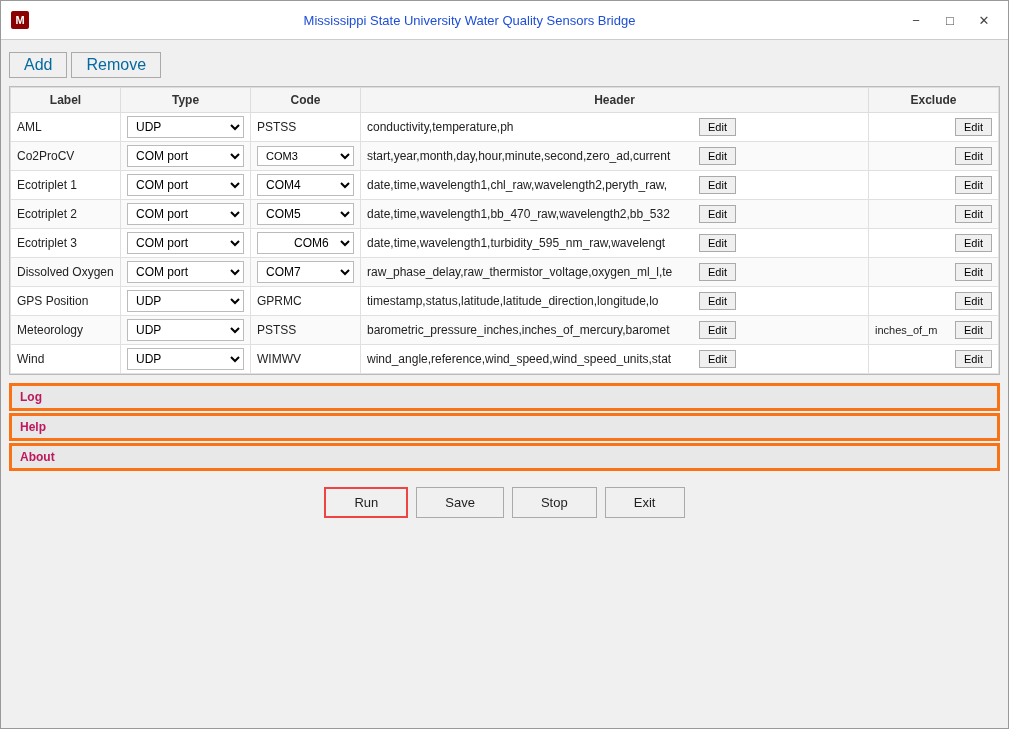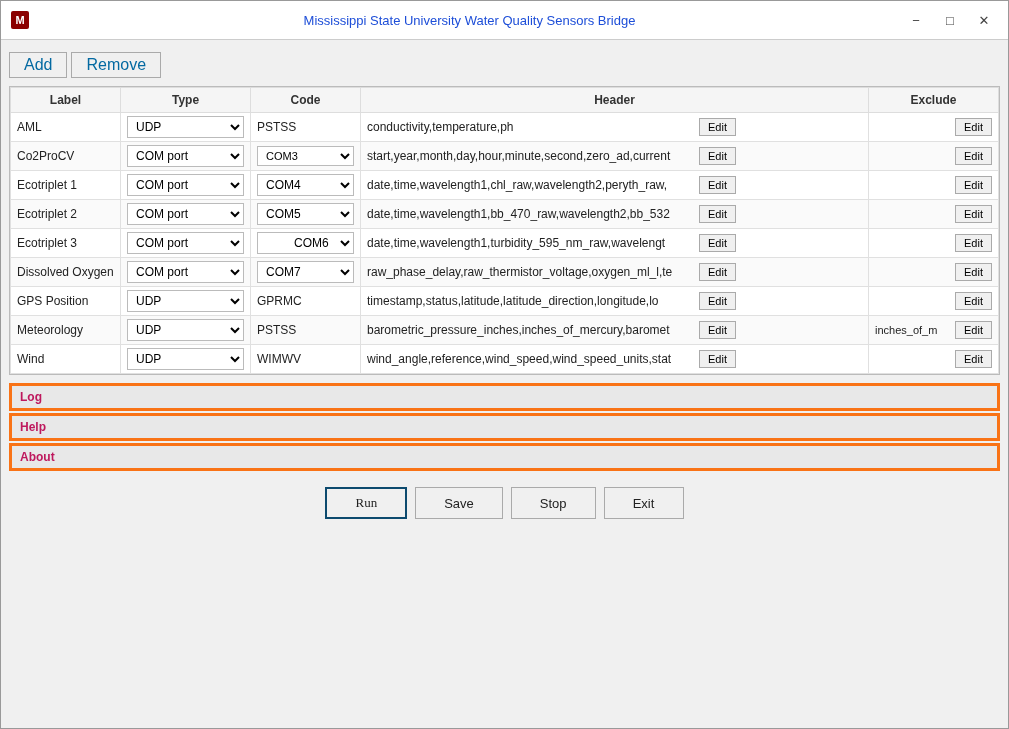--- a/index.html
+++ b/index.html
@@ -179,22 +179,21 @@
     .action-btn {
       padding: 6px 28px;
       background: #f0f0f0;
       border: 1px solid #aaa;
       cursor: pointer;
       font-size: 13px;
       color: #222;
       min-width: 80px;
     }
     .action-btn.run-btn {
-      border: 2px solid #0c4a6e;
-      font-family: Liberation Serif, serif;
+      border: 2px solid #ef4444;
     }
   </style>
 </head>
 <body>
 
 <div class="window">
 
   <div class="title-bar">
     <div class="title-bar-logo">
       <span>M</span>

